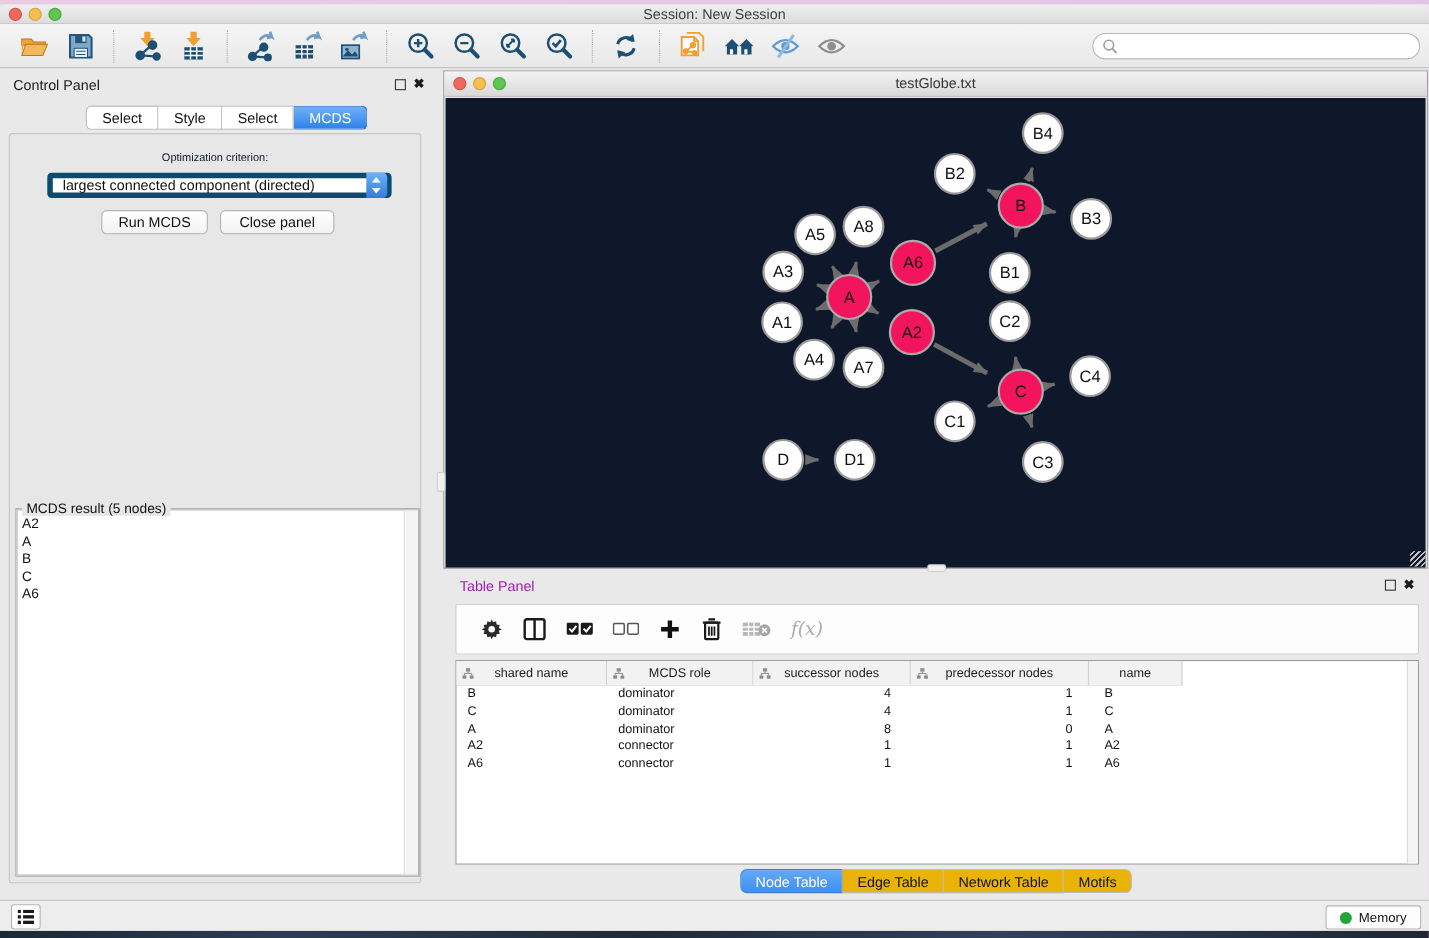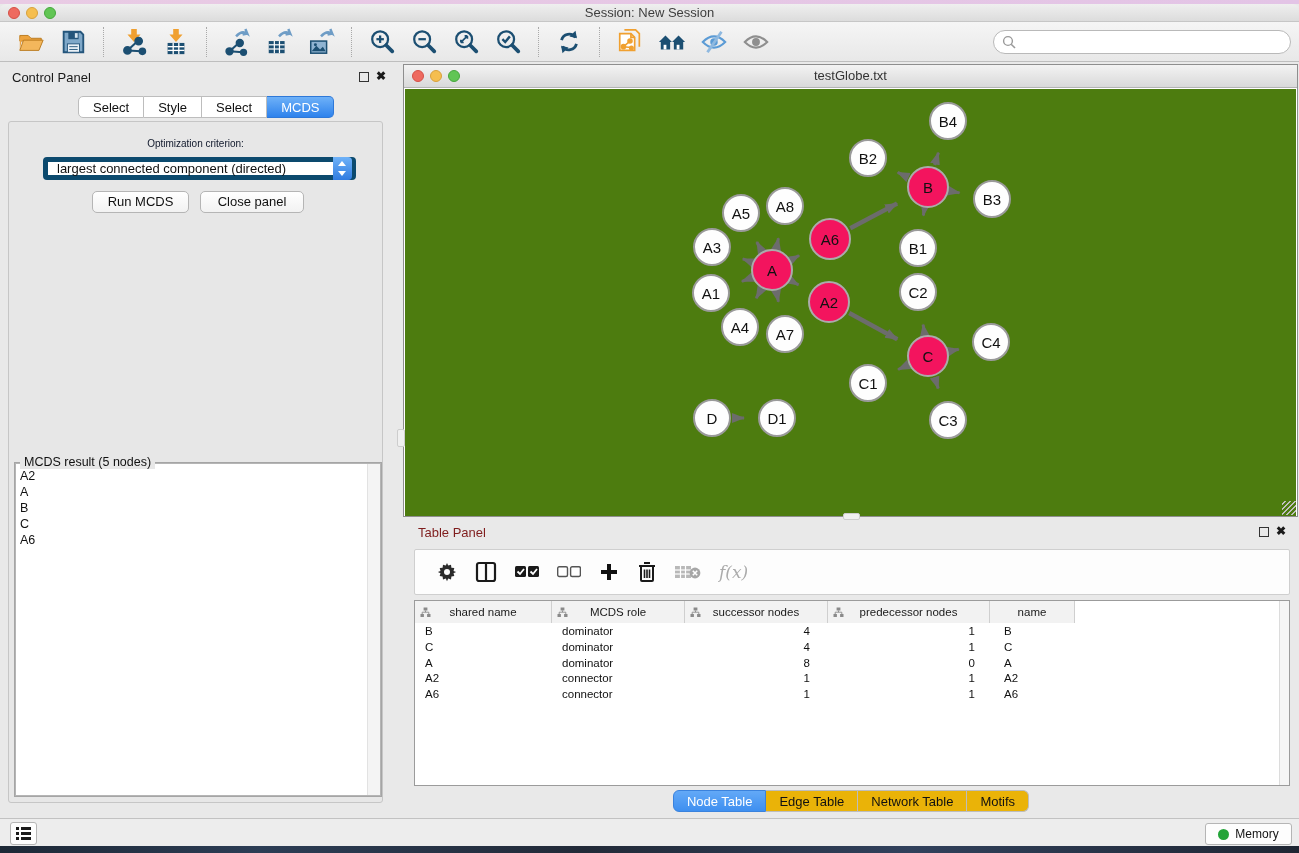--- a/index.html
+++ b/index.html
@@ -67,32 +67,32 @@
   .result-item { font-size:12.5px; color:#111; line-height:16px; padding-left:4px; }
   #result-scroll { position:absolute; right:0; top:0; width:13px; height:100%; background:#F4F4F4; border-left:1px solid #E2E2E2; }
 
   
   #net-window { left:403px; top:64px; width:895px; height:453px; background:#fff;
      border:1px solid #8E8E8E; }
   #net-titlebar { position:absolute; left:0; top:0; width:100%; height:23px;
      background:linear-gradient(#F3F3F3,#D9D9D9); border-bottom:1px solid #B3B3B3; }
   #net-titlebar .light { top:5px; }
   #net-title { width:100%; text-align:center; font-size:13px; color:#333; line-height:22px; }
-  #net-canvas { position:absolute; left:1px; top:24px; width:891px; height:427px; background:#4d7c0f; }
+  #net-canvas { position:absolute; left:1px; top:24px; width:891px; height:427px; background:#0f172a; }
   #edge-svg { position:absolute; left:0; top:0; }
   .gnode { position:absolute; border-radius:50%; background:#FEFEFE; border:2px solid #9A9A9A;
      display:flex; align-items:center; justify-content:center; font-size:15px; color:#111;
      width:38px; height:38px; margin-left:-19px; margin-top:-19px; }
   .gnode.sel { background:#F3145E; border-color:#ABABAB; width:42px; height:42px; margin-left:-21px; margin-top:-21px; }
   #net-resize-grip { position:absolute; right:1px; bottom:1px; width:14px; height:14px;
      background:repeating-linear-gradient(135deg,transparent,transparent 2px,#BFBFBF 2px,#BFBFBF 3.5px); }
   .gripper { position:absolute; background:#F0F0F0; border:1px solid #CDCDCD; border-radius:2px; }
 
   
-  #tp-title { left:418px; top:525px; font-size:13px; color:#7f1d1d; }
+  #tp-title { left:418px; top:525px; font-size:13px; color:#a21caf; }
   #tp-float { left:1259px; top:527px; }
   #tp-close { left:1276px; top:526px; }
   #tp-toolbar { left:414px; top:549px; width:876px; height:46px; background:#FDFDFD;
      border:1px solid #CFCFCF; border-radius:2px; display:flex; align-items:center; padding-left:13px; }
   .tp-icon { display:flex; align-items:center; justify-content:center; margin:0 9px; height:30px; }
   #fx-icon { font-family:"DejaVu Serif", serif; font-style:italic; font-size:17px; color:#ABABAB; }
   #data-table { left:414px; top:600px; width:876px; height:186px; background:#fff; border:1px solid #9B9B9B; }
   #thead { position:absolute; left:0; top:0; height:22px; display:flex; border-bottom:1px solid #A5A5A5; }
   .th { position:relative; height:22px; background:#F2F2F2; border-right:1px solid #CFCFCF;
      font-size:11.5px; color:#1A1A1A; display:flex; align-items:center; justify-content:center; }

